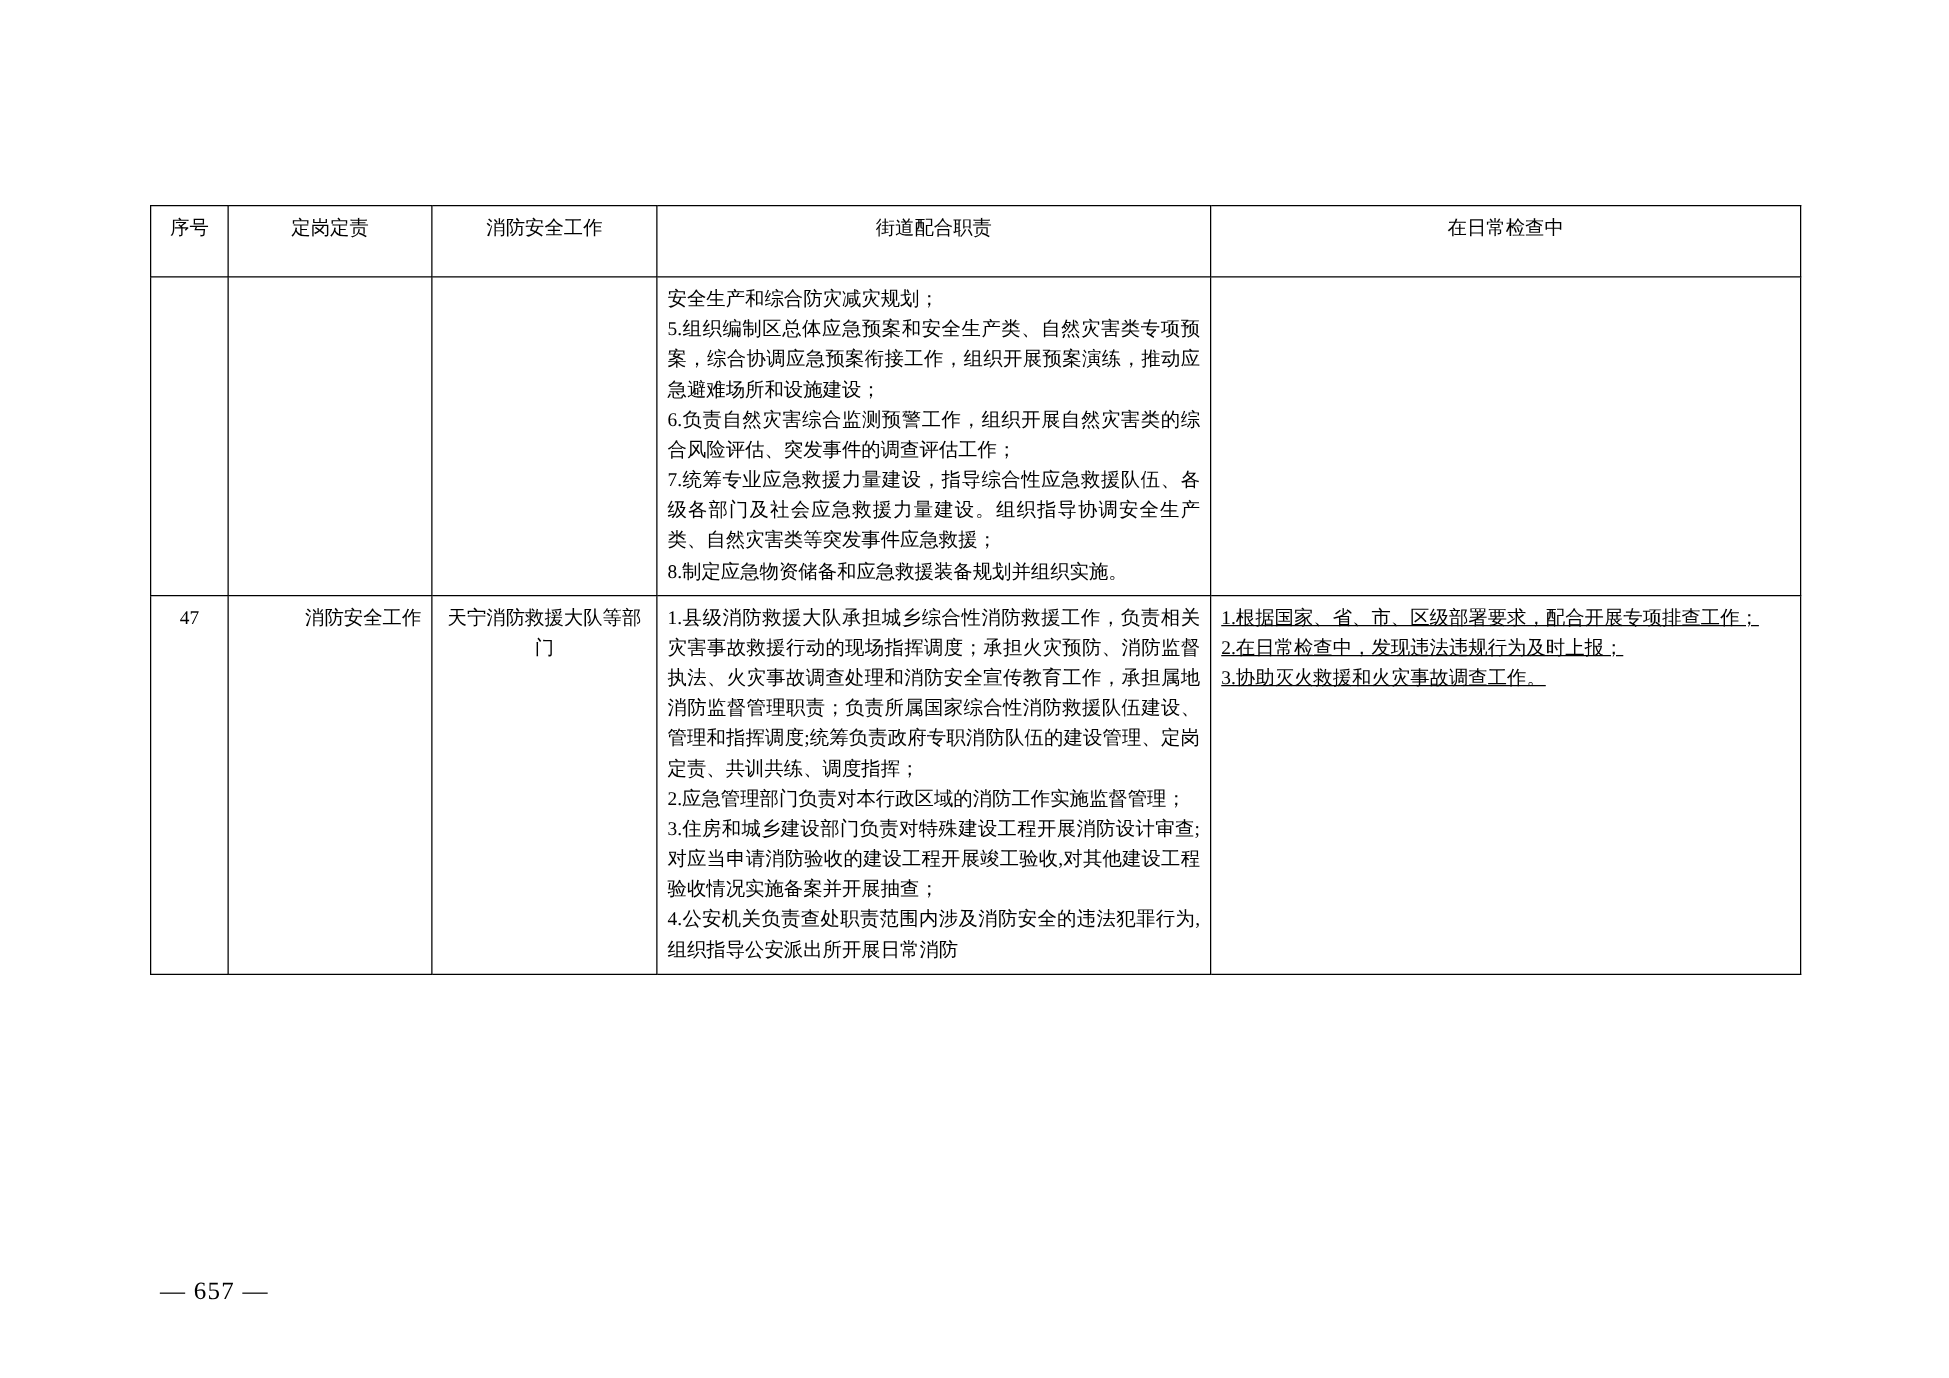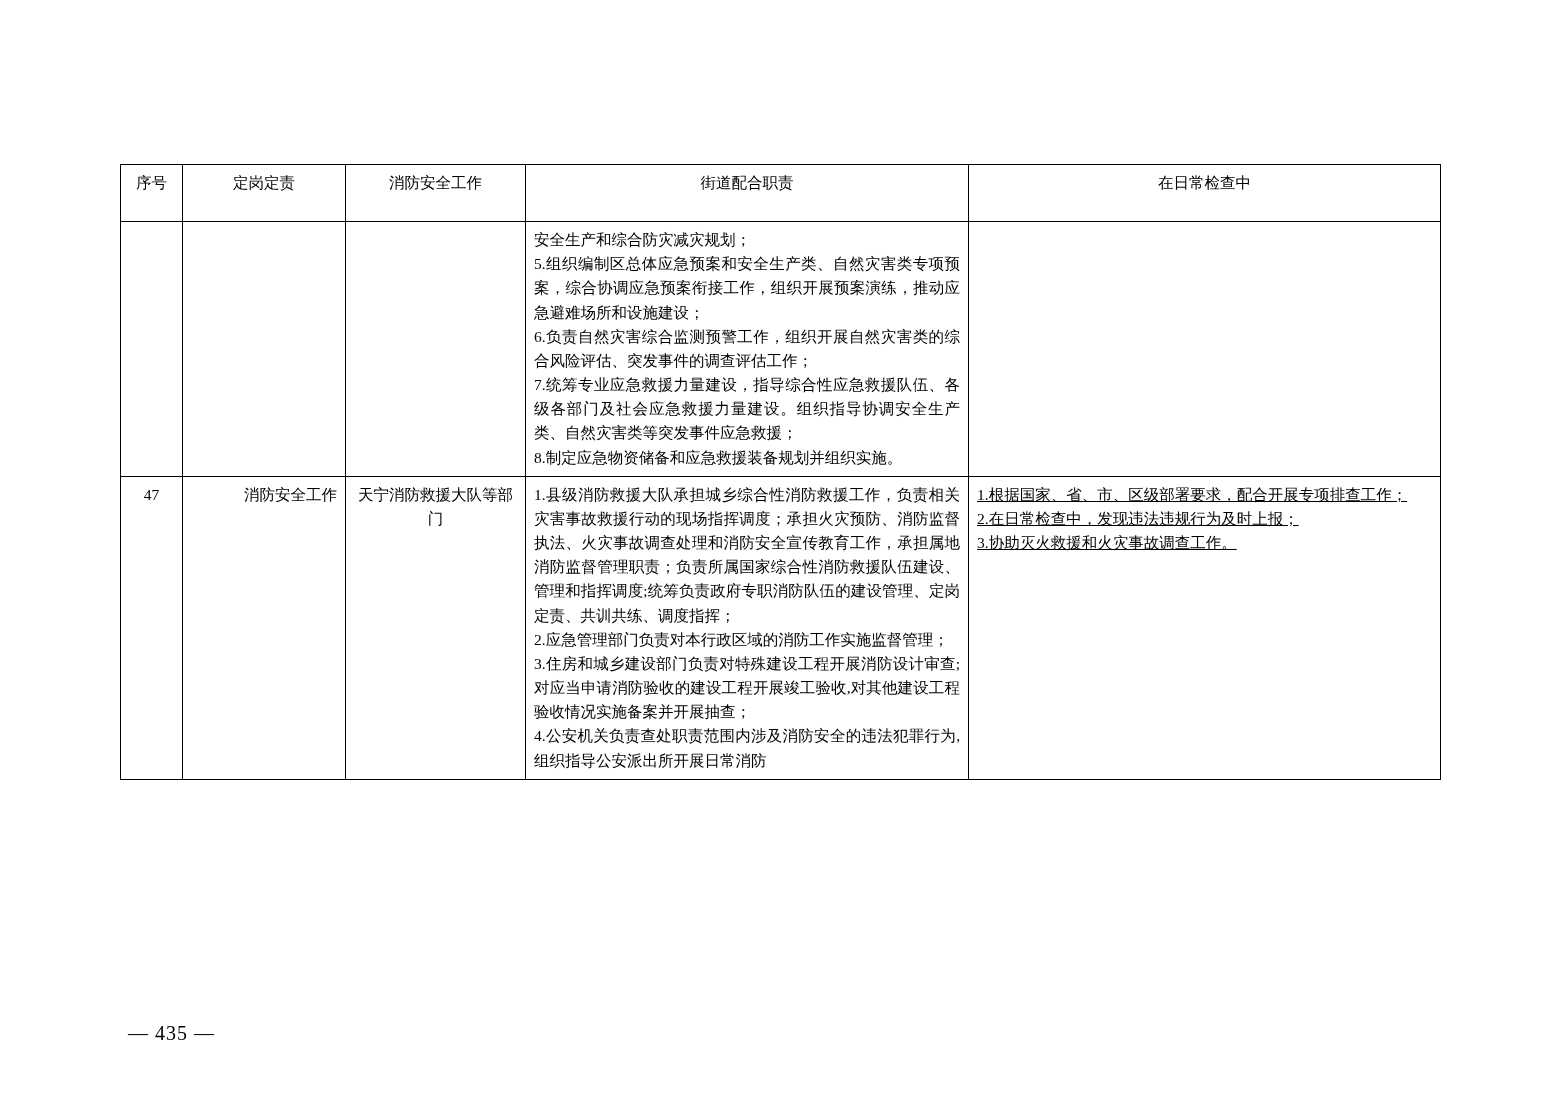--- a/index.html
+++ b/index.html
@@ -146,15 +146,15 @@
         </td>
         <td class="coop">
           <div class="para">1.根据国家、省、市、区级部署要求，配合开展专项排查工作；
 2.在日常检查中，发现违法违规行为及时上报；
 3.协助灭火救援和火灾事故调查工作。</div>
         </td>
       </tr>
     </tbody>
   </table>
 
-  <div class="page-number">— 435 —</div>
+  <div class="page-number">— 657 —</div>
 
 </div>
 
 </body></html>

